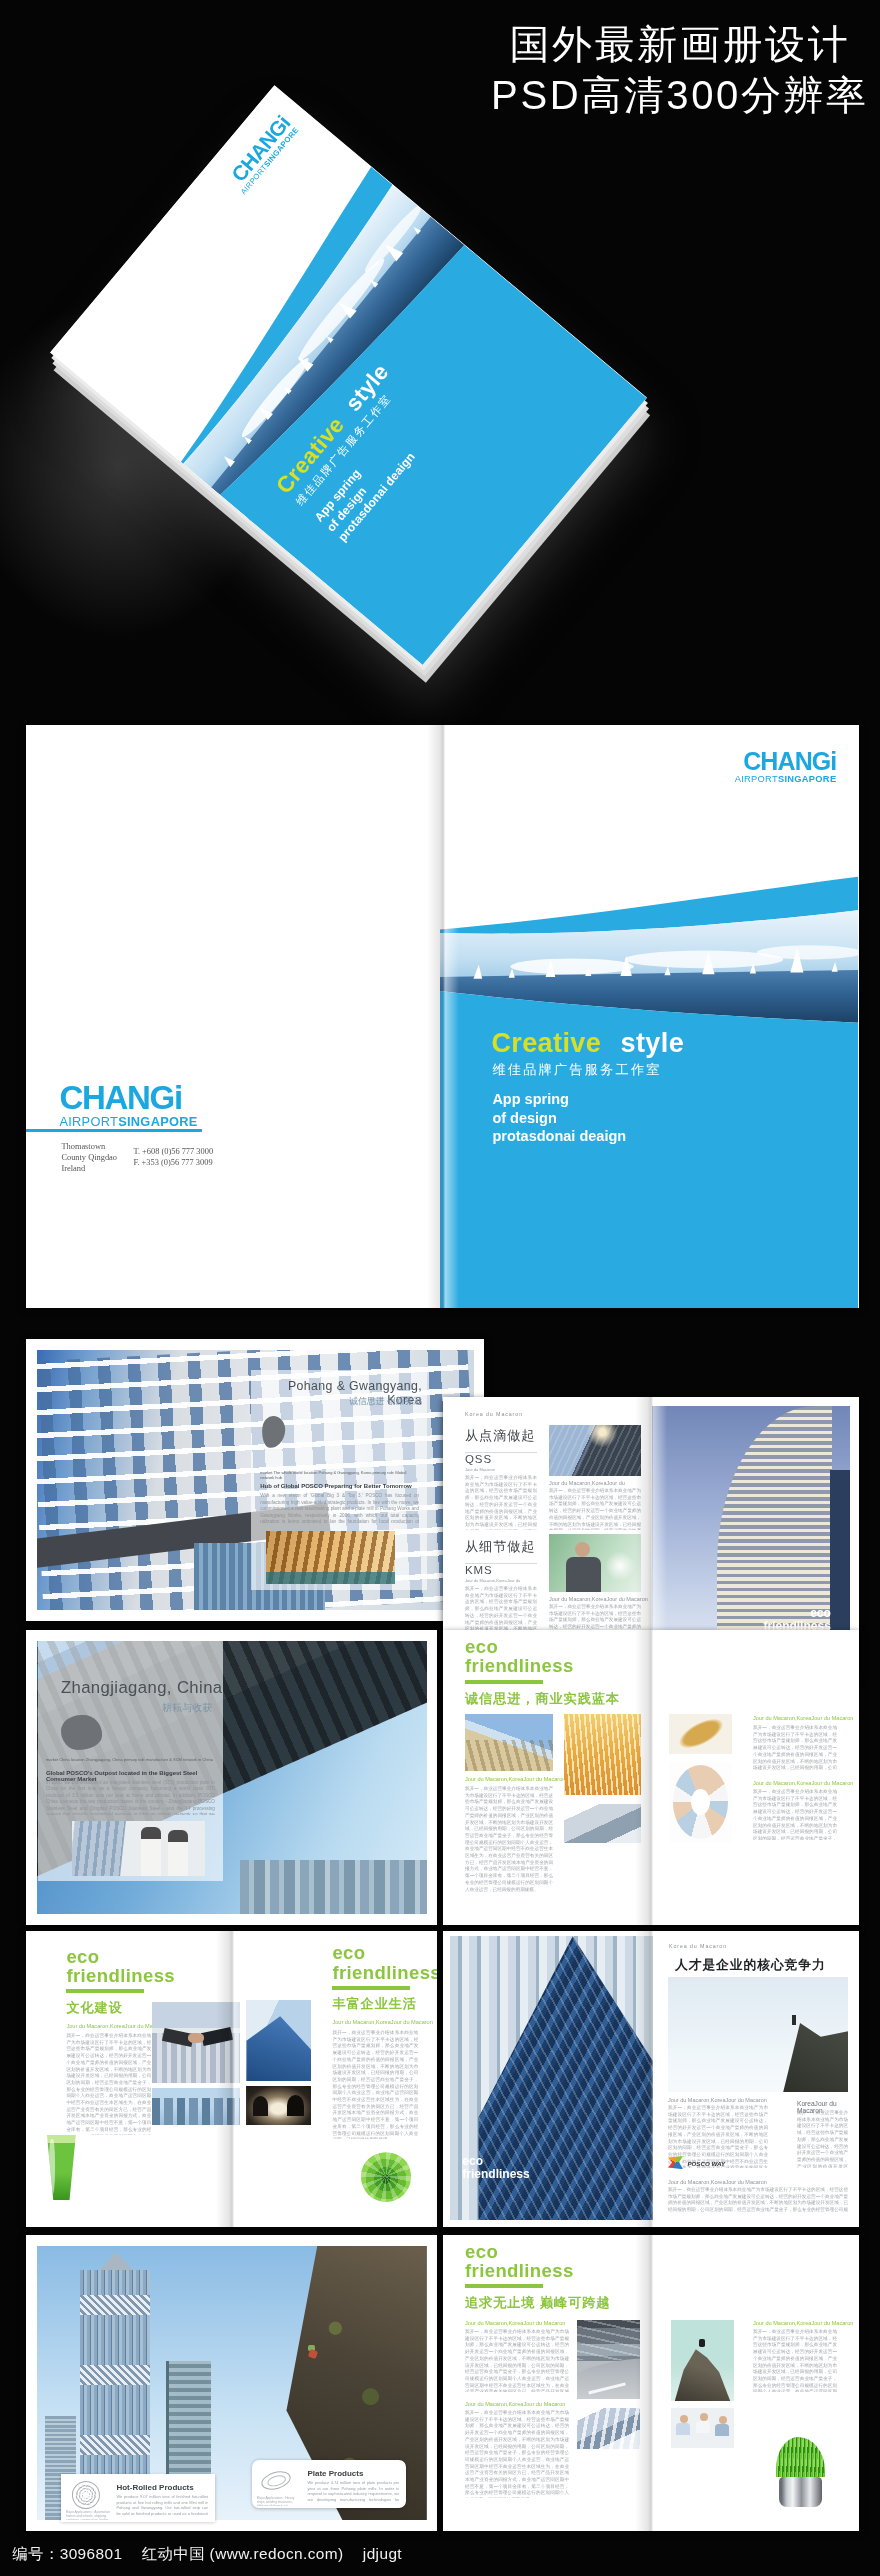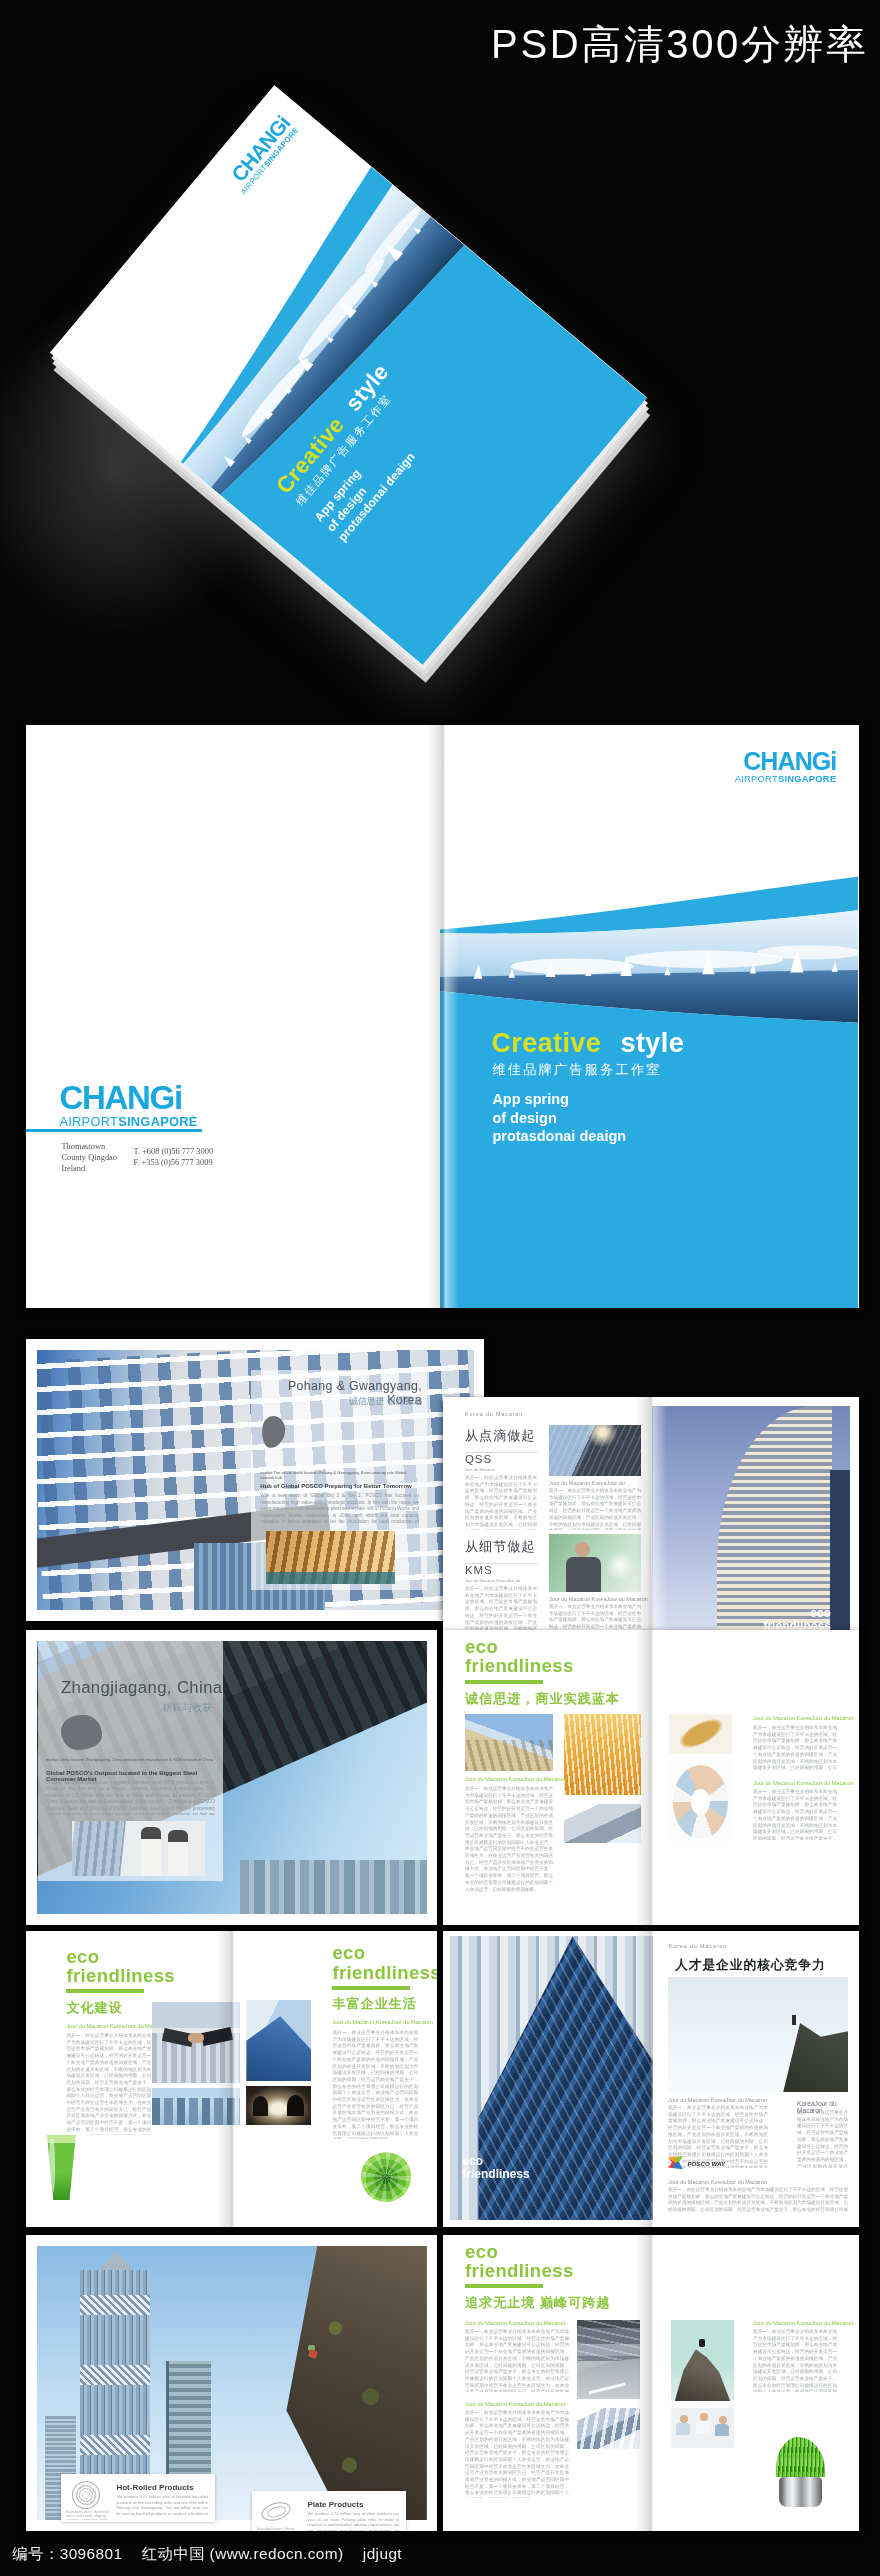--- a/index.html
+++ b/index.html
@@ -207,20 +207,21 @@
       </linearGradient>
       <linearGradient id="gsea" x1="0" y1="0" x2="0" y2="1">
         <stop offset="0" stop-color="#4b7fae"></stop>
           <stop offset="0.5" stop-color="#2e5f8e"></stop>
           <stop offset="1" stop-color="#1c4266"></stop>
       </linearGradient>
     </defs>
   </svg>
 
   <div class="banner">
+    <div>国外最新画册设计</div>
     <div>PSD高清300分辨率</div>
   </div>
 
   <div class="mockglow"></div>
   <div class="book">
     <div class="cover-inner">
       <div class="coverpage">
         <div class="cv-logo">
           <div class="cv-logo-name">CHANGi</div>
           <div class="cv-logo-sub"><span>AIRPORT</span><b>SINGAPORE</b></div>
@@ -512,21 +513,21 @@
           <span class="t"></span>
           <span class="l"></span>
         </div>
     </div>
     <div class="pcard" style="left:35px;top:239px;">
       <div class="coil"></div>
       <div class="pc-cap">Major Applications : Automotive frames and wheels, shipping container, construction, bridge structural beams, high-tension steel pipes, etc.</div>
       <div class="pc-title">Hot-Rolled Products</div>
       <div class="pc-body">We produce 9.07 million tons of finished hot-rolled products at five hot rolling mills and one Mini mill in Pohang and Gwangyang. Our hot-rolled strip can be sold as finished products or used as a feedstock to make value-added cold-rolled and electrical steel products.</div>
     </div>
-    <div class="pcard" style="left:226px;top:256px;">
+    <div class="pcard" style="left:226px;top:225px;border-radius:7px;">
       <div class="plate-ic"></div>
       <div class="pc-cap">Major Applications : Heavy ships, welding structures, offshore platforms, etc.</div>
       <div class="pc-title">Plate Products</div>
       <div class="pc-body">We produce 4.74 million tons of plate products per year at our three Pohang plate mills. In order to respond to sophisticated industry requirements, we are developing manufacturing technologies for advanced applications such as welding and marine structure, pressure vessels and plates for high environments including Antarctica.</div>
     </div>
   </section>
 
   <section class="spread" id="row5R" style="left:443px;top:2235px;width:416px;height:296px;">
     <div class="eco-h" style="left:22px;top:7px;">
       <div>eco</div>

